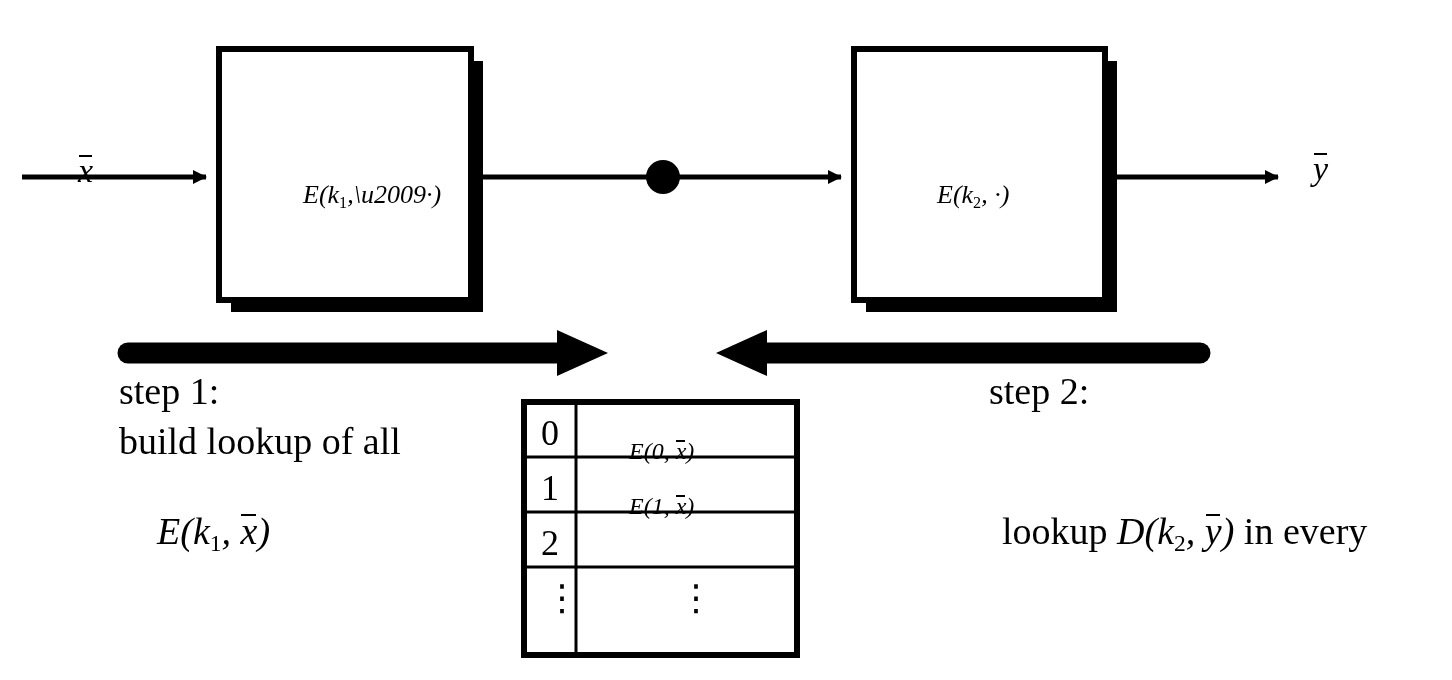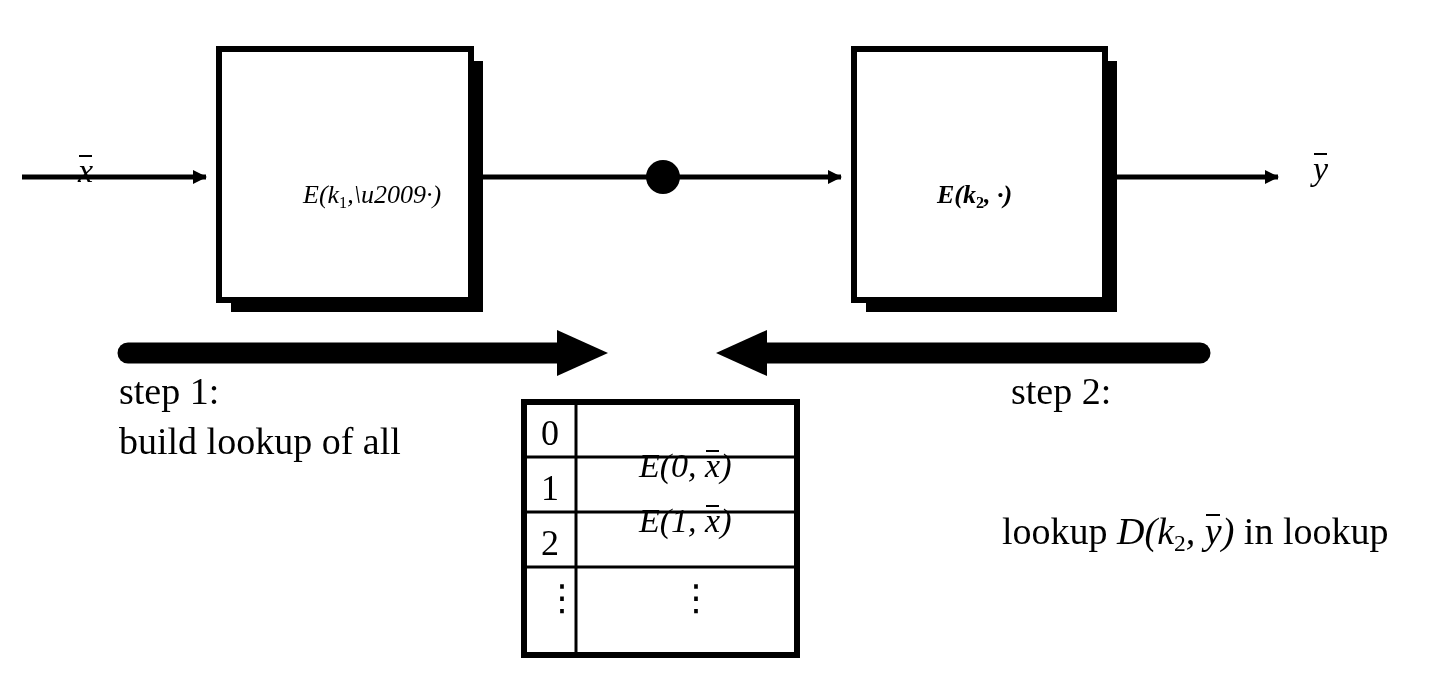--- a/index.html
+++ b/index.html
@@ -40,21 +40,21 @@
     font-size: 34px;
     font-style: italic;
   }
   .steptext {
     font-size: 38px;
   }
   .cell {
     font-size: 36px;
   }
   .cell-math {
-    font-size: 34px;
+    font-size: 24px;
     font-style: italic;
   }
   .bar-wrap {
     position: relative;
     display: inline-block;
   }
   .bar-wrap > .bar {
     position: absolute;
     left: 4%;
     right: 10%;
@@ -133,32 +133,35 @@
   </div>
 
   <div class="txt varlabel" style="left:1279px; top:118px;">
     <span class="bar-wrap"><span class="bar"></span>y</span>
   </div>
 
   <div class="txt boxlabel" style="left:277px; top:156px;">
     <span>E</span><span>(</span><span class="kappa">k</span><span class="sub">1</span><span>,\u2009</span><span>·</span><span>)</span>
   </div>
 
-  <div class="txt boxlabel" style="left:911px; top:156px;font-weight:bold;">
+  <div class="txt boxlabel" style="left:911px; top:156px;">
     <span>E</span><span>(</span><span class="kappa">k</span><span class="sub">2</span><span>,&nbsp;</span><span>·</span><span>)</span>
   </div>
 
   <div class="txt steptext" style="left:119px; top:372px;">step 1:</div>
   <div class="txt steptext" style="left:119px; top:422px;">build lookup of all</div>
+  <div class="txt steptext" style="left:119px; top:474px;">
+    <span class="mathit">E</span><span class="mathit">(</span><span class="kappa">k</span><span class="sub">1</span><span class="mathit">,&nbsp;</span><span class="bar-wrap mathit"><span class="bar"></span><span>x</span></span><span class="mathit">)</span>
+  </div>
 
-  <div class="txt steptext" style="left:1011px; top:372px;font-family:Liberation Serif, serif;">step 2:</div>
+  <div class="txt steptext" style="left:989px; top:372px;font-family:Liberation Serif, serif;">step 2:</div>
 
 
   <div class="txt steptext" style="left:964px; top:474px;">
-    <span>lookup </span><span class="mathit">D</span><span class="mathit">(</span><span class="kappa">k</span><span class="sub">2</span><span class="mathit">,&nbsp;</span><span class="bar-wrap mathit"><span class="bar"></span><span>y</span></span><span class="mathit">)</span><span> in lookup</span>
+    <span>lookup </span><span class="mathit">D</span><span class="mathit">(</span><span class="kappa">k</span><span class="sub">2</span><span class="mathit">,&nbsp;</span><span class="bar-wrap mathit"><span class="bar"></span><span>y</span></span><span class="mathit">)</span><span> in every</span>
   </div>
 
   <div class="txt cell" style="left:541px; top:415px;">0</div>
   <div class="txt cell-math" style="left:605px; top:415px;">
     <span>E</span><span>(</span><span>0</span><span>,&nbsp;</span><span class="bar-wrap"><span class="bar"></span><span>x</span></span><span>)</span>
   </div>
 
   <div class="txt cell" style="left:541px; top:470px;">1</div>
   <div class="txt cell-math" style="left:605px; top:470px;">
     <span>E</span><span>(</span><span>1</span><span>,&nbsp;</span><span class="bar-wrap"><span class="bar"></span><span>x</span></span><span>)</span>

